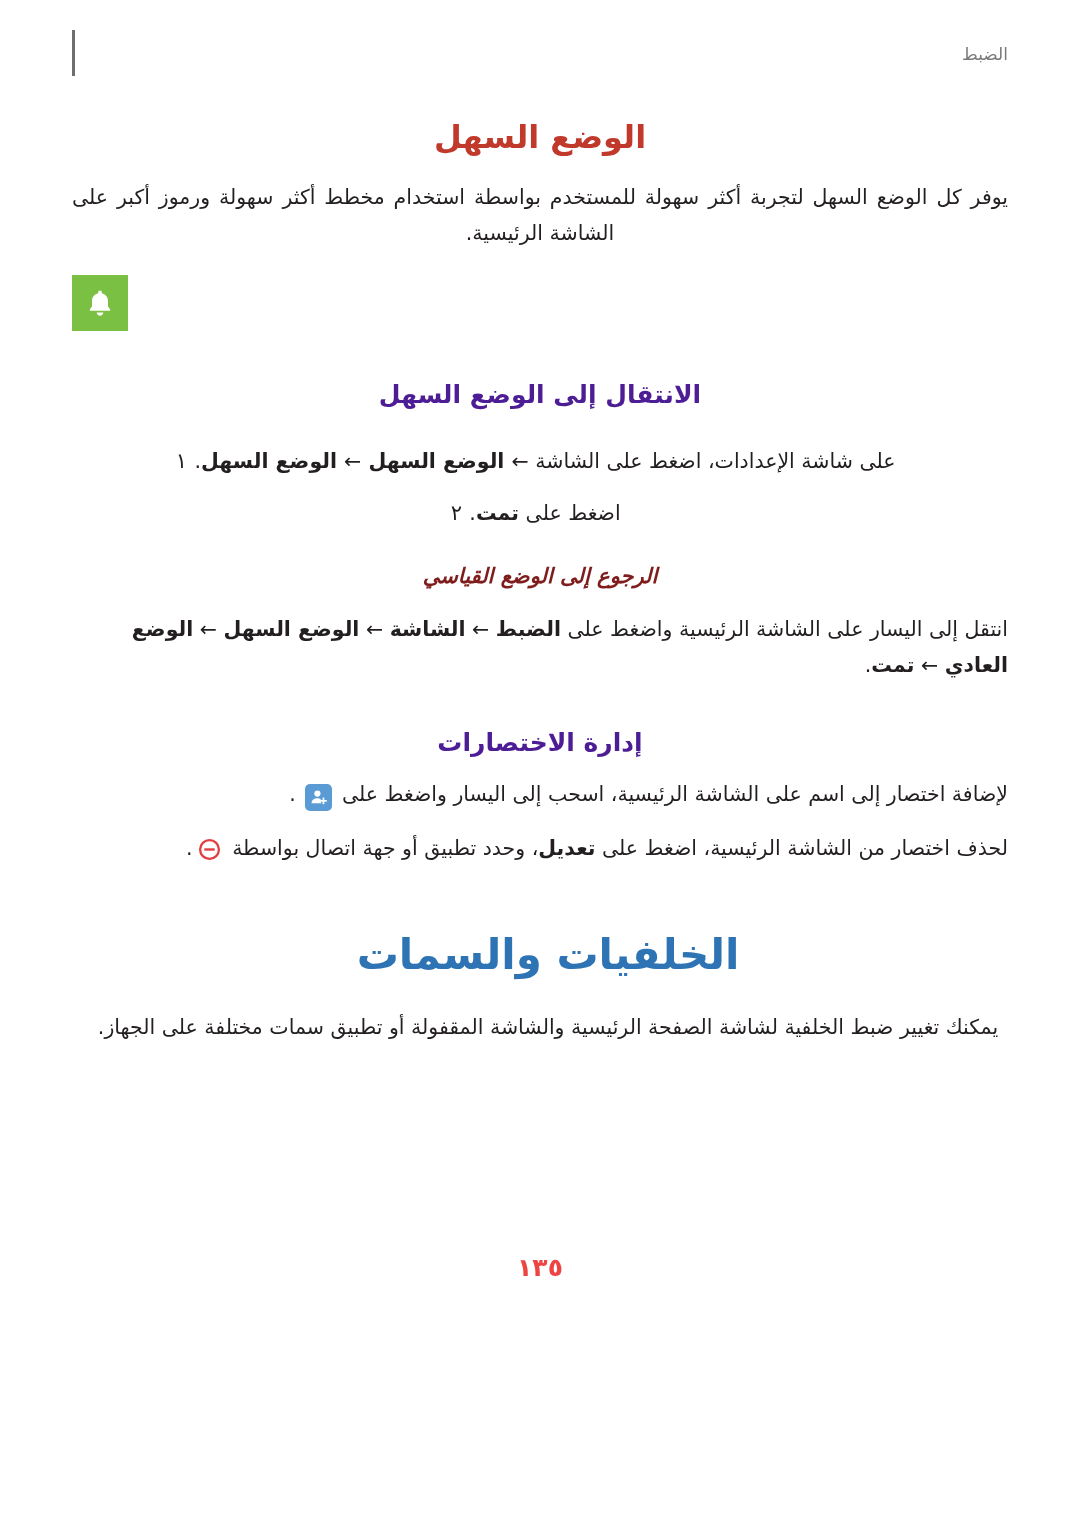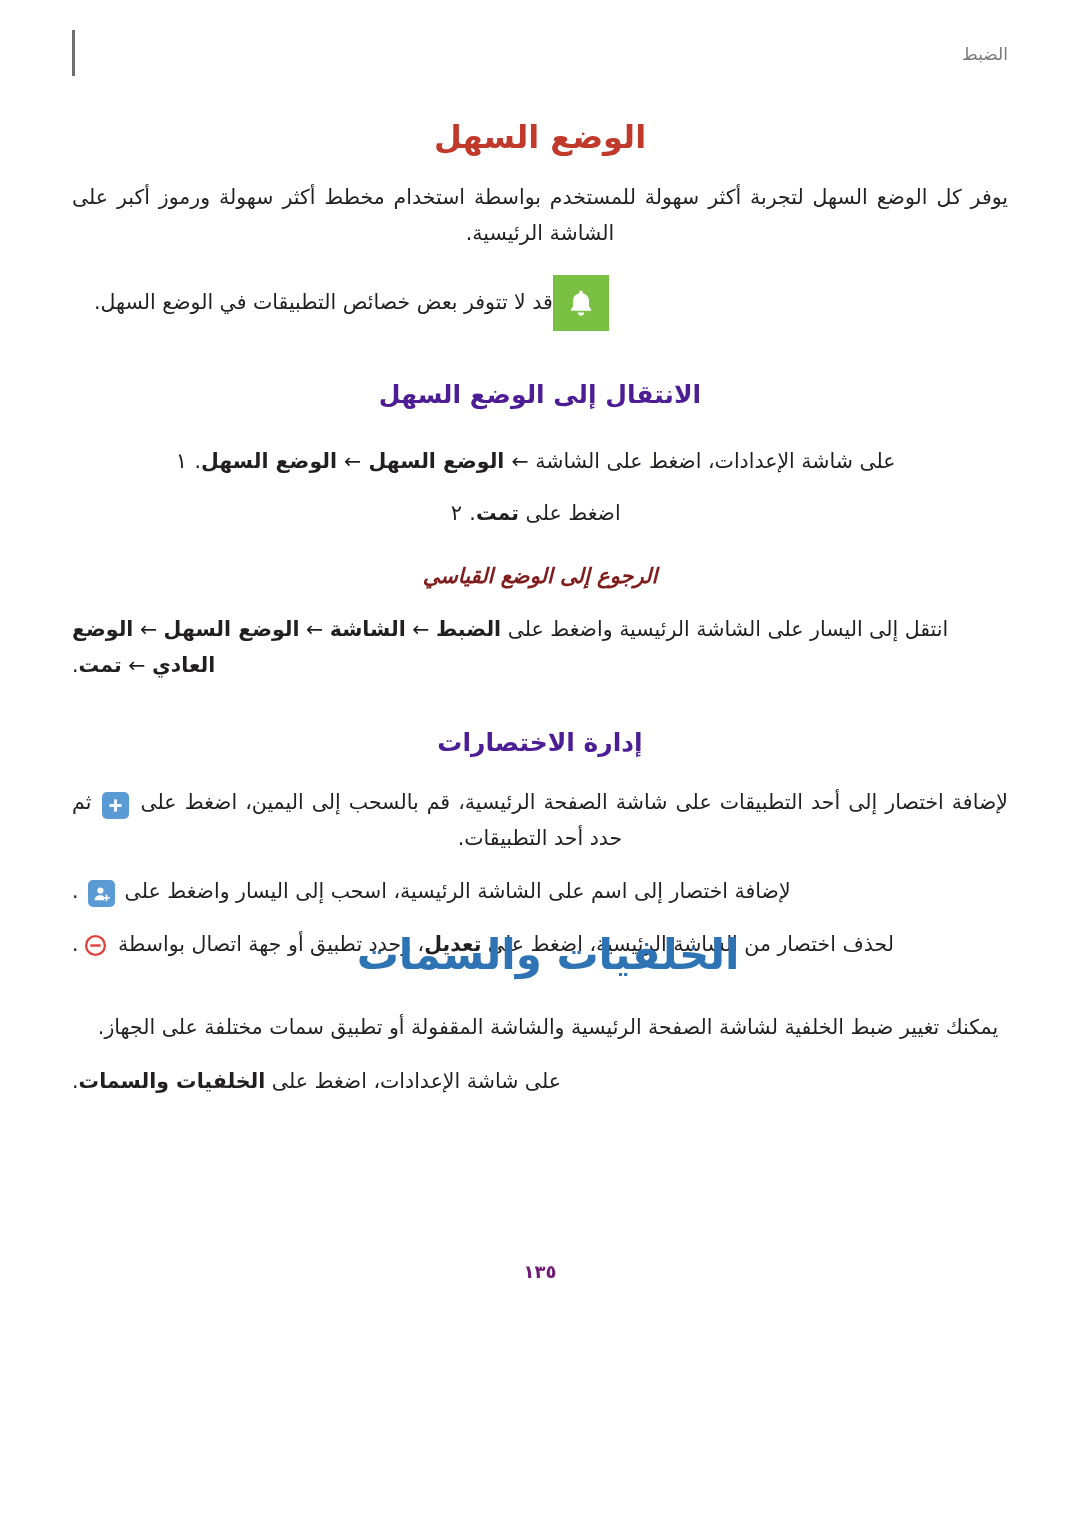--- a/index.html
+++ b/index.html
@@ -80,21 +80,21 @@
     text-align: center;
     font-weight: bold;
     margin: 12px;
     line-height: 1.3;
     font-style: italic;
   }
 
   p.body {
     font-size: 20.5px;
     line-height: 1.72;
-    text-align: left;
+    text-align: right;
     margin: 0;
     color: #231f20;
   }
   p.body.justify {
     text-align: justify;
     text-align-last: center;
   }
 
   .bold { font-weight: bold; }
 
@@ -170,22 +170,22 @@
 
   .chip svg { display: block; }
 
   
   .page-number {
     position: absolute;
     bottom: 38px;
     left: 0;
     right: 0;
     text-align: center;
-    font-size: 18px;
-    color: #701a75;
+    font-size: 25px;
+    color: #ef4444;
     font-weight: bold;
   }
 </style>
 </head>
 <body>
 
 <div class="page">
 
   <div class="header">
     <div class="header-rule"></div>
@@ -198,21 +198,20 @@
 
     <p class="body justify" style="margin-top:24px;">يوفر كل الوضع السهل لتجربة أكثر سهولة للمستخدم بواسطة استخدام مخطط أكثر سهولة ورموز أكبر على الشاشة الرئيسية.</p>
 
     <div class="note-row" style="margin-top:24px;">
       <div class="note-icon">
         <svg width="34" height="34" viewBox="0 0 34 34" aria-hidden="true">
           <path d="M17 4.6c-1.0 0-1.8.8-1.8 1.8v.9c-3.6.8-6.2 4-6.2 7.8v5.2l-2.1 3.1c-.4.6 0 1.4.8 1.4h18.6c.8 0 1.2-.8.8-1.4l-2.1-3.1v-5.2c0-3.8-2.6-7-6.2-7.8v-.9c0-1-.8-1.8-1.8-1.8z" fill="#ffffff"></path>
           <path d="M13.6 26.4c.3 1.9 1.8 3.3 3.4 3.3s3.1-1.4 3.4-3.3h-6.8z" fill="#ffffff"></path>
         </svg>
       </div>
-      <div class="note-text">قد لا تتوفر بعض خصائص التطبيقات في الوضع السهل.</div>
     </div>
 
     <h2 class="doc-h2" style="margin-top:48px;">الانتقال إلى الوضع السهل</h2>
 
     <ol class="num-list" style="margin-top:32px;">
       <li class="num-item">
         <span class="num-text">
           <span>على شاشة الإعدادات، اضغط على الشاشة </span><span class="arrow">←</span><span class="bold"> الوضع السهل </span><span class="arrow">←</span><span class="bold"> الوضع السهل</span><span>.</span>
         </span>
         <span class="num-marker">١</span>
@@ -226,28 +225,20 @@
     </ol>
 
     <h3 class="doc-h3" style="margin-top:30px;">الرجوع إلى الوضع القياسي</h3>
 
     <p class="body" style="margin-top:22px;">
       <span>انتقل إلى اليسار  على الشاشة الرئيسية واضغط على </span><span class="bold">الضبط</span><span class="arrow"> ← </span><span class="bold">الشاشة</span><span class="arrow"> ← </span><span class="bold">الوضع السهل</span><span class="arrow"> ← </span><span class="bold">الوضع العادي</span><span class="arrow"> ← </span><span class="bold">تمت</span><span>.</span>
     </p>
 
     <h2 class="doc-h2" style="margin-top:44px;">إدارة الاختصارات</h2>
 
-    <p class="body justify" style="margin-top:26px;">
-      <span>لإضافة اختصار إلى أحد التطبيقات على شاشة الصفحة الرئيسية، قم بالسحب إلى اليمين، اضغط على </span><span class="chip plus">
-          <svg width="19" height="19" viewBox="0 0 19 19" aria-hidden="true">
-            <rect x="8.1" y="3.4" width="2.8" height="12.2" fill="#ffffff"></rect>
-            <rect x="3.4" y="8.1" width="12.2" height="2.8" fill="#ffffff"></rect>
-          </svg>
-        </span><span> ثم حدد أحد التطبيقات.</span>
-    </p>
 
     <p class="body" style="margin-top:18px;">
       <span>لإضافة اختصار إلى اسم على الشاشة الرئيسية، اسحب إلى اليسار واضغط على </span><span class="chip user">
           <svg width="20" height="20" viewBox="0 0 20 20" aria-hidden="true">
             <circle cx="8.4" cy="6.6" r="3.1" fill="#ffffff"></circle>
             <path d="M2.6 16.3c0-3.2 2.6-5 5.8-5 1.3 0 2.5.3 3.5.9-.2.5-.3 1-.3 1.6 0 .9.3 1.8.9 2.5H2.6z" fill="#ffffff"></path>
             <rect x="13.6" y="10.6" width="1.7" height="6.6" fill="#ffffff"></rect>
             <rect x="11.2" y="13.0" width="6.6" height="1.7" fill="#ffffff"></rect>
           </svg>
         </span><span> .</span>
@@ -261,19 +252,16 @@
           </svg>
         </span><span>.</span>
     </p>
   </div>
 
   <div style="position:absolute; top:930px; left:72px; right:56px;">
     <h1 class="doc-h1 blue">الخلفيات والسمات</h1>
 
     <p class="body justify" style="margin-top:30px;">يمكنك تغيير  ضبط الخلفية لشاشة الصفحة الرئيسية والشاشة المقفولة أو تطبيق سمات مختلفة على الجهاز.</p>
 
-    <p class="body" style="margin-top:18px;">
-      <span>على شاشة الإعدادات، اضغط على </span><span class="bold">الخلفيات والسمات</span><span>.</span>
-    </p>
   </div>
 
   <div class="page-number">١٣٥</div>
 </div>
 
 </body></html>

